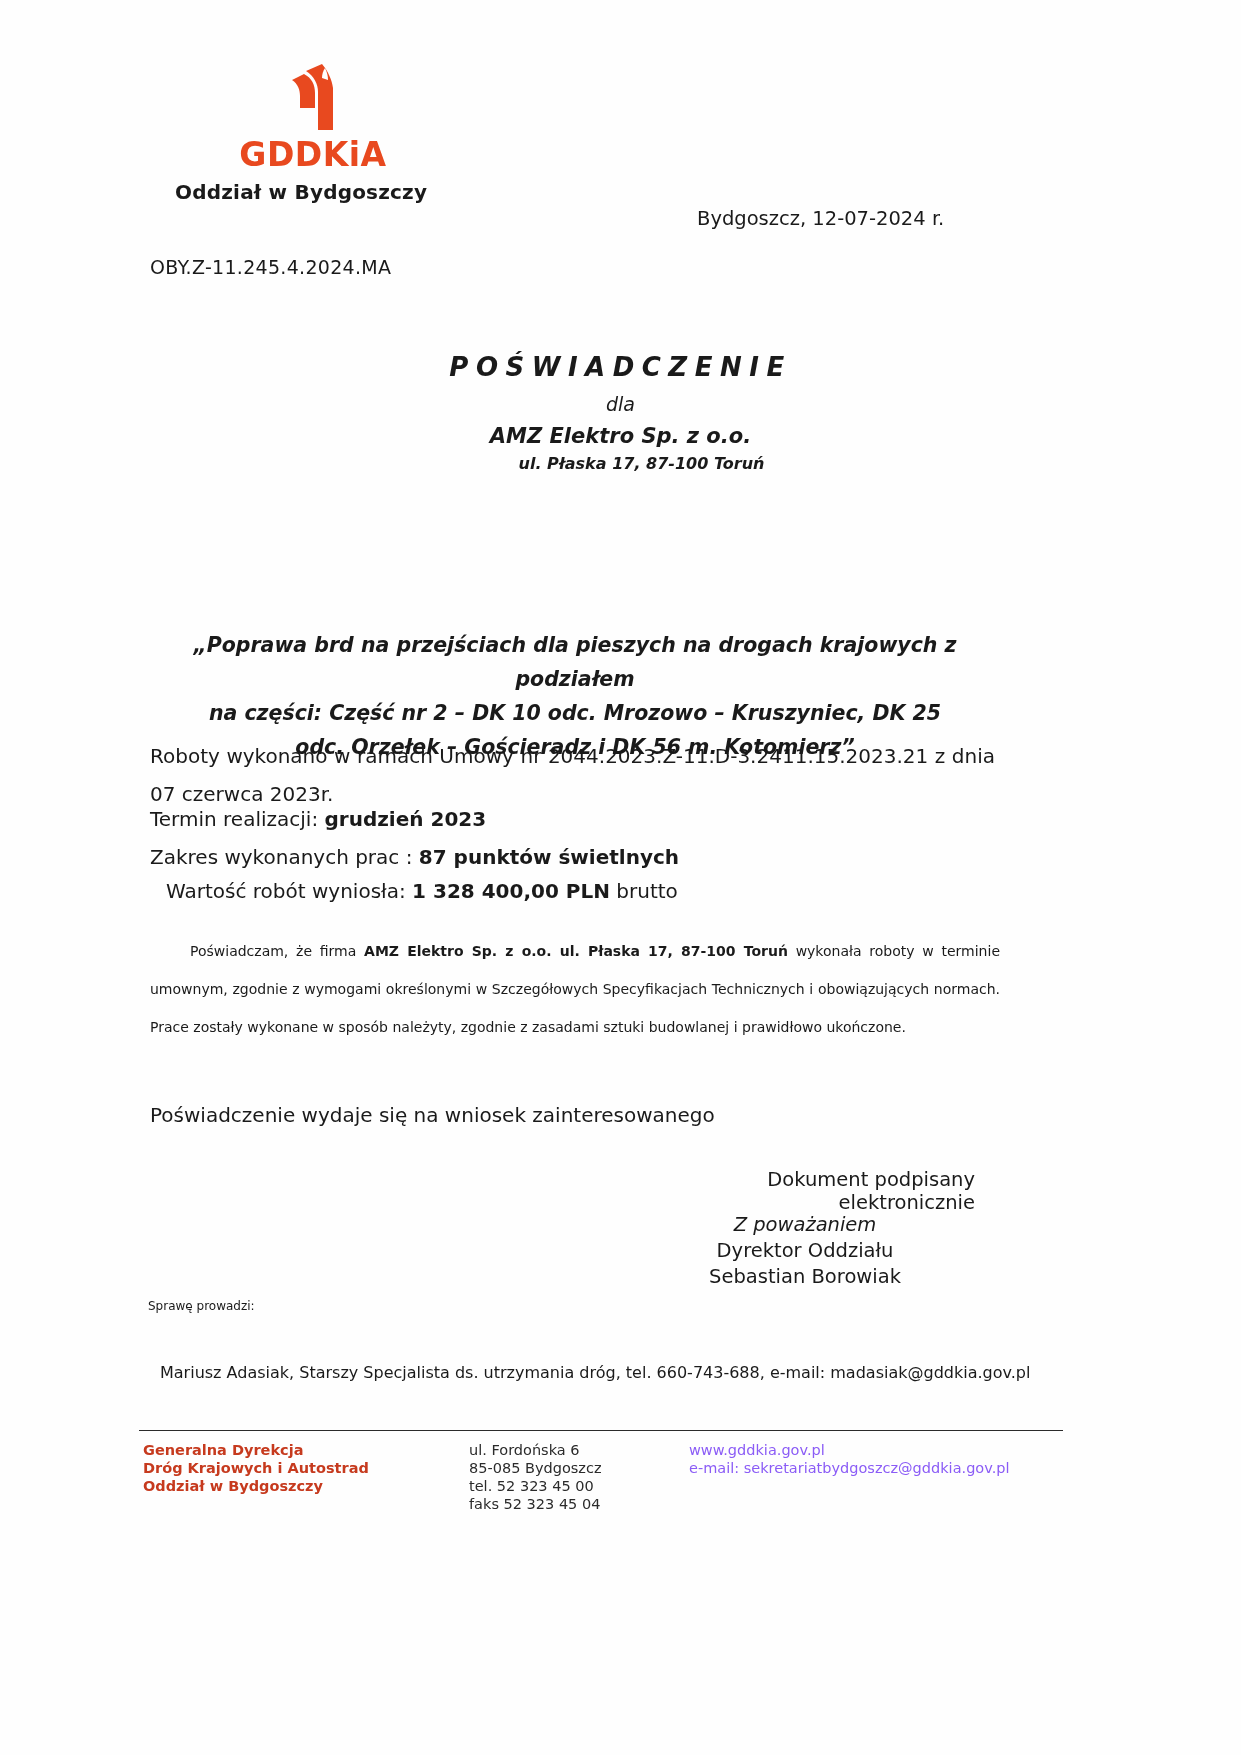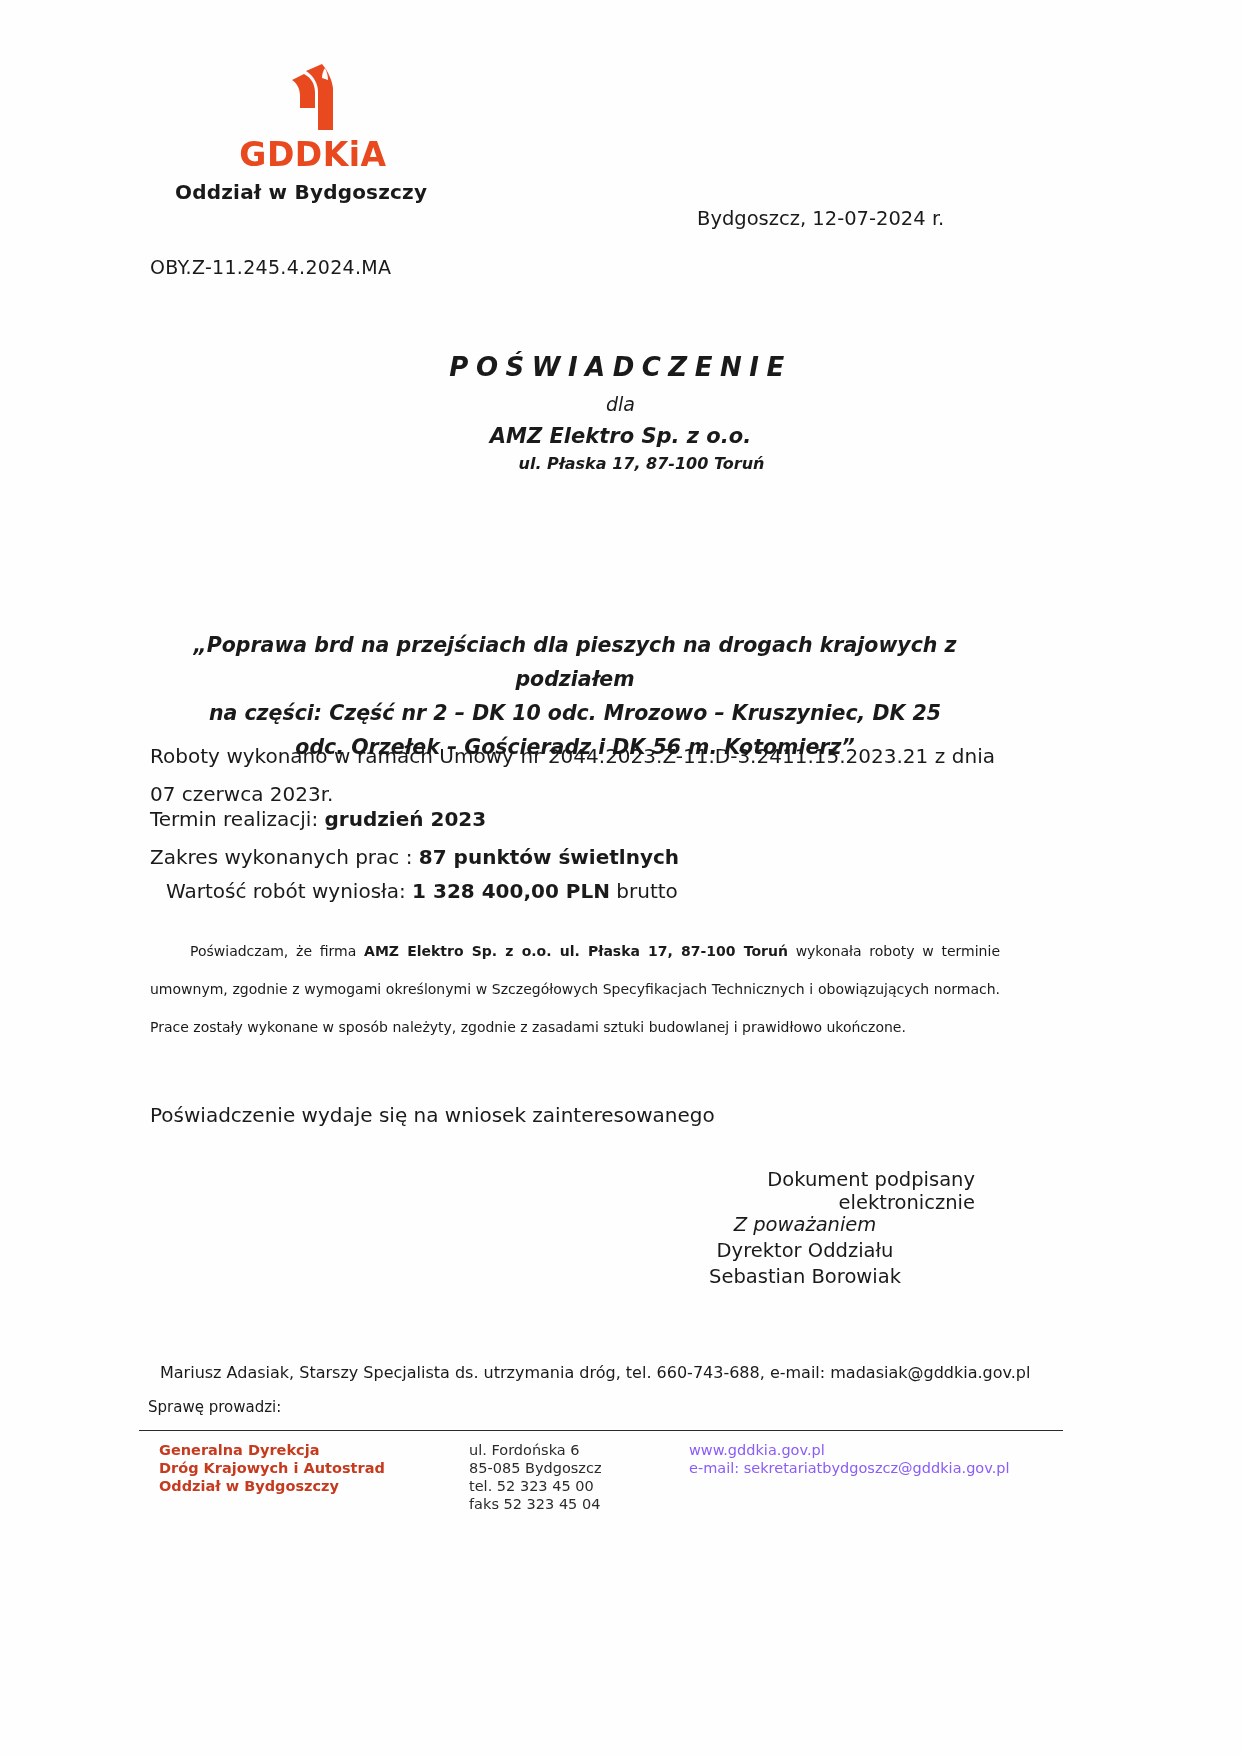--- a/index.html
+++ b/index.html
@@ -191,22 +191,22 @@
     text-align: center;
     font-size: 19.5px;
     line-height: 26px;
   }
   .sig-regards { font-style: italic; }
 
   
   .handler-label {
     position: absolute;
     left: 148px;
-    top: 1398px;
-    font-size: 15px;
+    top: 1299px;
+    font-size: 12px;
   }
   .handler-info {
     position: absolute;
     left: 160px;
     top: 1363px;
     font-size: 16px;
   }
 
   
   .footer-rule {
@@ -225,21 +225,20 @@
     height: 90px;
   }
   .footer-col-brand {
     position: absolute;
     left: 4px;
     top: 0;
     font-size: 14.5px;
     font-weight: bold;
     line-height: 18px;
     color: #C63A1E;
-    margin-left: 16px;
   }
   .footer-col-addr {
     position: absolute;
     left: 330px;
     top: 0;
     font-size: 14.5px;
     line-height: 18px;
     color: #2b2b2b;
   }
   .footer-col-web {

